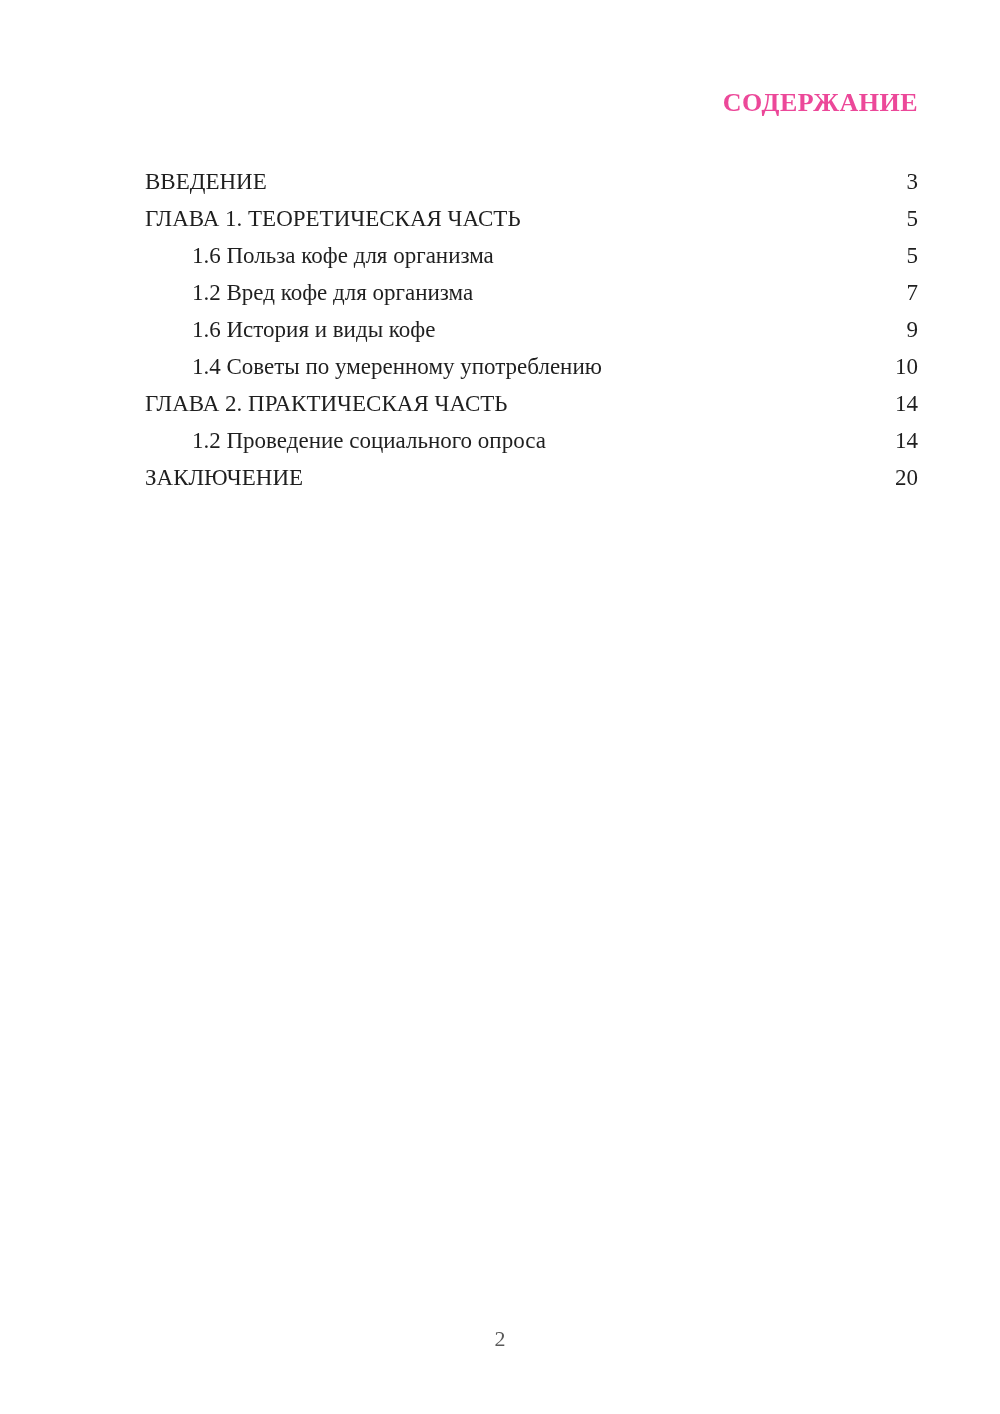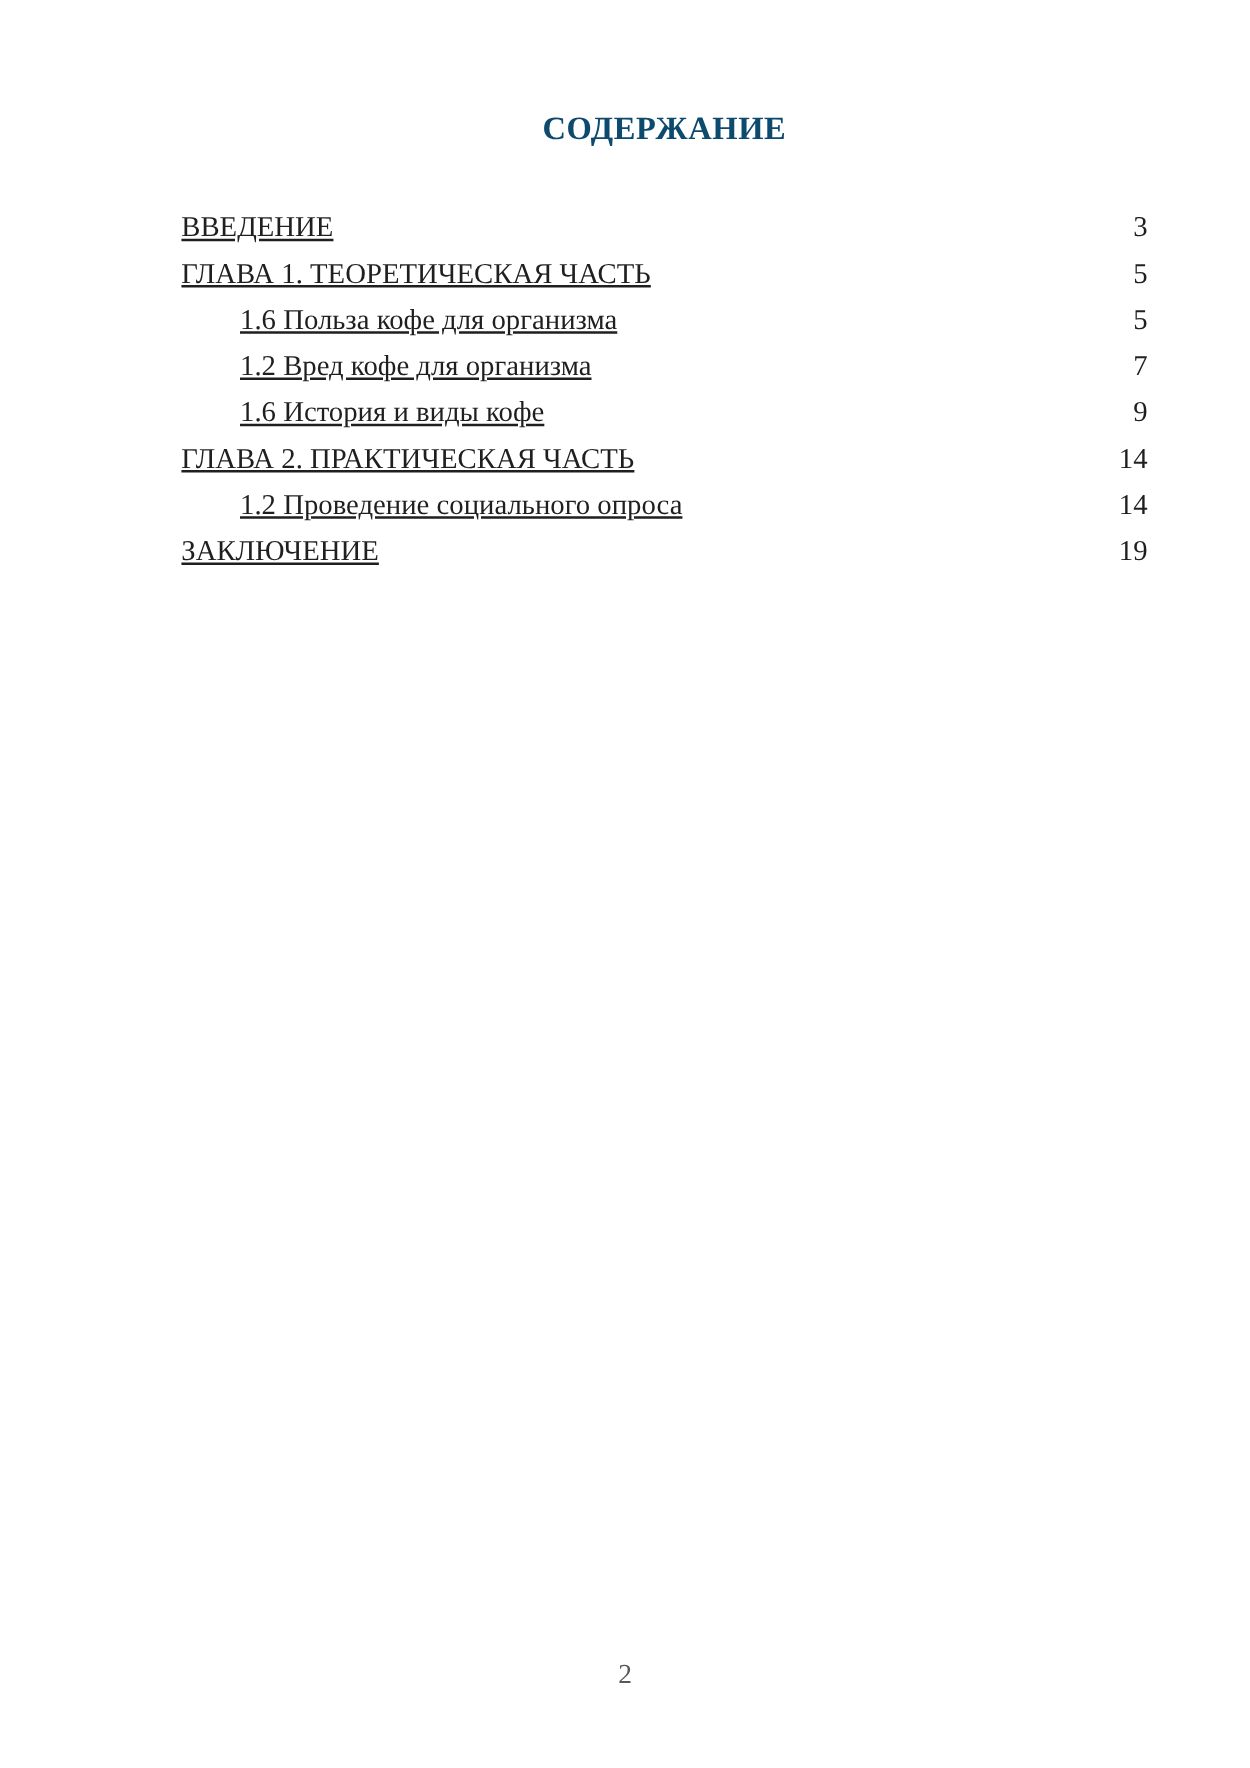--- a/index.html
+++ b/index.html
@@ -14,25 +14,25 @@
     background: #ffffff;
     font-family: "Liberation Serif", "DejaVu Serif", serif;
     color: #1f1f1f;
     overflow: hidden;
   }
   .doc-title {
     position: absolute;
     top: 88px;
     left: 145px;
     right: 82px;
-    text-align: center;
+    text-align: right;
     font-size: 26px;
     font-weight: bold;
     letter-spacing: 0.5px;
-    color: #0c4a6e;
+    color: #ec4899;
   }
   .toc {
     position: absolute;
     top: 163px;
     left: 145px;
     right: 82px;
   }
   .toc-row {
     display: flex;
     justify-content: space-between;
@@ -41,21 +41,20 @@
     line-height: 37px;
     font-size: 23px;
     white-space: nowrap;
   }
   .toc-row.level-1 .toc-label {
     padding-left: 47px;
   }
   .toc-label {
     flex: 1 1 auto;
     overflow: hidden;
-    text-decoration: underline;
   }
   .toc-page {
     flex: 0 0 auto;
     text-align: right;
     padding-left: 20px;
   }
   .footer-pagenum {
     position: absolute;
     top: 1326px;
     left: 0;
@@ -91,34 +90,38 @@
     <div class="toc-row level-1">
       <span class="toc-label">1.2 Вред кофе для организма</span>
       <span class="toc-page">7</span>
     </div>
 
     <div class="toc-row level-1">
       <span class="toc-label">1.6 История и виды кофе</span>
       <span class="toc-page">9</span>
     </div>
 
+    <div class="toc-row level-1">
+      <span class="toc-label">1.4 Советы по умеренному употреблению</span>
+      <span class="toc-page">10</span>
+    </div>
 
     <div class="toc-row level-0">
       <span class="toc-label">ГЛАВА 2. ПРАКТИЧЕСКАЯ ЧАСТЬ</span>
       <span class="toc-page">14</span>
     </div>
 
     <div class="toc-row level-1">
       <span class="toc-label">1.2 Проведение социального опроса</span>
       <span class="toc-page">14</span>
     </div>
 
 
     <div class="toc-row level-0">
       <span class="toc-label">ЗАКЛЮЧЕНИЕ</span>
-      <span class="toc-page">19</span>
+      <span class="toc-page">20</span>
     </div>
 
   </div>
 
   <div class="footer-pagenum" style="color: rgb(89, 89, 89);">2</div>
 
 </div>
 
 </body></html>

